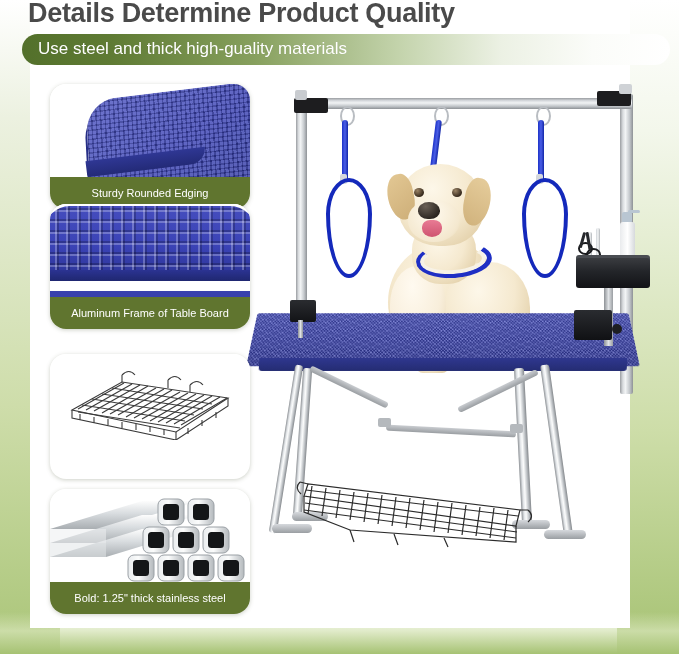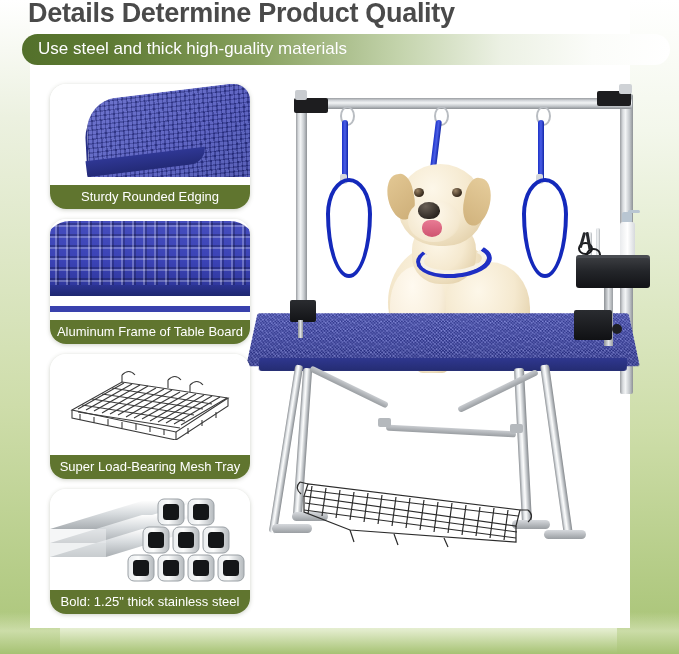--- a/index.html
+++ b/index.html
@@ -118,24 +118,24 @@
   .card-img {
     position: absolute;
     left: 0; top: 0;
     width: 200px; height: 93px;
     overflow: hidden;
     background: #ffffff;
   }
   .card-label {
     position: absolute;
     left: 0; bottom: 0;
-    width: 200px; height: 24px;
+    width: 200px; height: 32px;
     background: #60752f;
     color: #ffffff;
-    font-size: 13px;
+    font-size: 11px;
     display: flex;
     align-items: center;
     justify-content: center;
     text-align: left;
     line-height: 1.1;
   }
 
   
   .mat1 {
     position: absolute;
@@ -429,21 +429,21 @@
   <div class="cards">
 
     <div class="card" style="top:84px;">
       <div class="card-img">
         <div class="mat1"></div>
         <div class="mat1-edge"></div>
       </div>
       <div class="card-label">Sturdy Rounded Edging</div>
     </div>
 
-    <div class="card" style="top:219px;">
+    <div class="card" style="top:204px;">
       <div class="card-img">
         <div class="mat2"></div>
         <div class="mat2-band"></div>
         <div class="mat2-white"></div>
         <div class="mat2-blue-bottom"></div>
       </div>
       <div class="card-label">Aluminum Frame of Table Board</div>
     </div>
 
     <div class="card" style="top:354px;">
@@ -487,21 +487,20 @@
                   <path d="M86 64 L86 70"></path>
                 <path d="M100 67 L100 73"></path>
                 <path d="M124 66 L124 72"></path>
                   <path d="M138 58 L138 64"></path>
                   <path d="M152 50 L152 56"></path>
               </g>
             </g>
           </svg>
         </div>
       </div>
-      <div class="card-label">Super Load-Bearing Mesh Tray</div>
     </div>
 
     <div class="card" style="top:489px;">
       <div class="card-img">
         <div class="tubes-wrap">
           <svg width="200" height="93" viewBox="0 0 200 93">
             <defs>
               <linearGradient id="steelTop" x1="0" y1="0" x2="0" y2="1">
                 <stop offset="0%" stop-color="#fdfdfd"></stop>
                 <stop offset="45%" stop-color="#d8dcdf"></stop>

